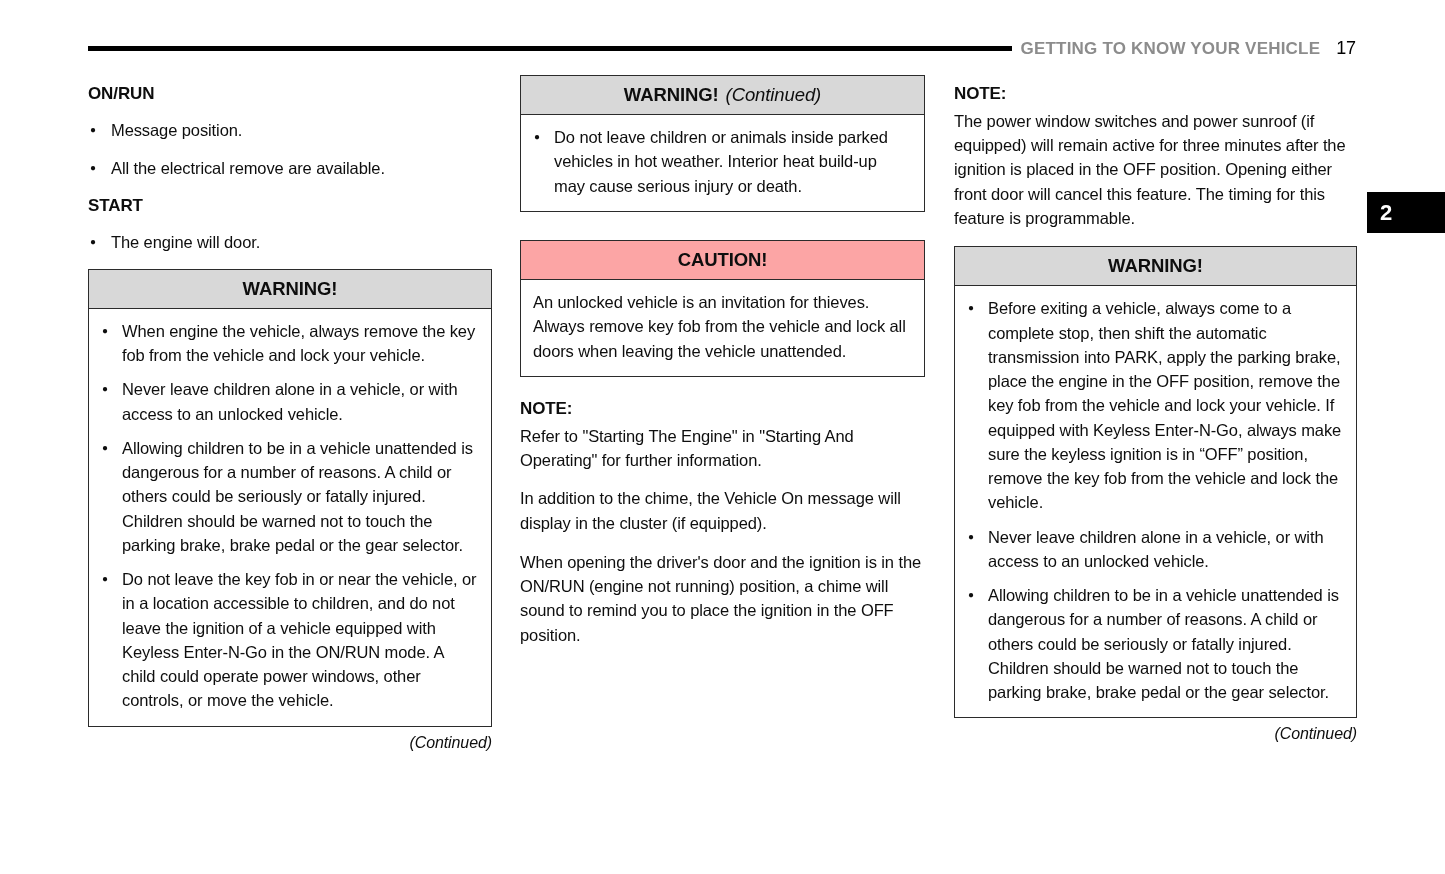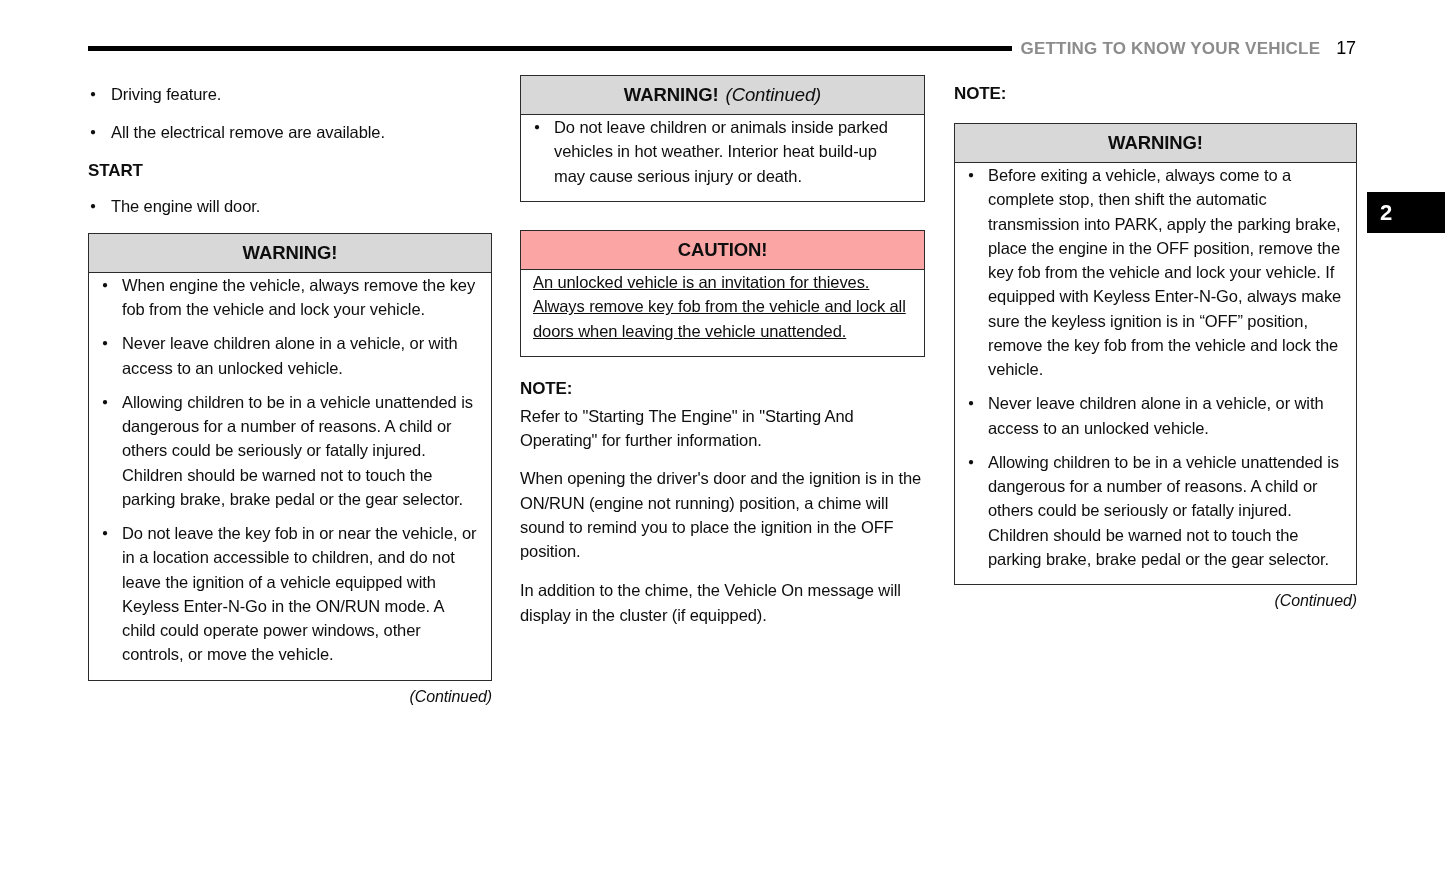--- a/index.html
+++ b/index.html
@@ -46,26 +46,26 @@
   ul.plain li { position: relative; padding-left: 23px; margin-bottom: 14px; }
   ul.plain li::before { content: "●"; position: absolute; left: 2px; top: 5px; font-size: 10px; }
 
   .box { border: 1px solid #2b2b2b; margin-top: 13px; background: #fff; }
   .box-header {
     background: #d8d8d8; border-bottom: 1px solid #2b2b2b;
     text-align: center; font-weight: bold; font-size: 18.5px; padding: 5px 4px 6px;
   }
   .box-header.whitebg { background: #fca5a5; }
   .cont-suffix { font-style: italic; font-weight: normal; margin-left: 7px; }
-  .box-body { padding: 0 12px 13px; }
+  .box-body { padding: 10px 12px 13px; }
   .box-body ul { list-style: none; margin: 0; padding: 0; }
   .box-body li { position: relative; padding-left: 21px; margin-bottom: 10px; }
   .box-body li:last-child { margin-bottom: 0; }
   .box-body li::before { content: "●"; position: absolute; left: 1px; top: 5px; font-size: 10px; }
-  .box-body p { margin: 0; text-decoration: underline; }
+  .box-body p { margin: 0; }
 
   .continued { font-style: italic; text-align: right; font-size: 16px; margin-top: 4px; }
 
   .sec-heading {
     font-variant: small-caps; font-weight: bold; font-size: 21.5px;
     margin: 20px 0 13px; letter-spacing: 0.2px;
   }
   .body-par { margin: 0 0 15px; }
 </style>
 </head>
@@ -78,22 +78,23 @@
   <div class="running-header">
     <span class="running-title">GETTING TO KNOW YOUR VEHICLE</span>
     <span class="running-page">17</span>
   </div>
 
   <div class="chapter-tab">
     <span>2</span>
   </div>
 
   <section class="col col1">
+    <h3 class="sub">ON/RUN</h3>
     <ul class="plain">
-      <li>Driving feature.</li>
+      <li>Message position.</li>
       <li>All the electrical remove are available.</li>
     </ul>
     <h3 class="sub">START</h3>
     <ul class="plain">
       <li>The engine will door.</li>
     </ul>
 
     <div class="box">
       <div class="box-header">WARNING!</div>
       <div class="box-body">
@@ -123,26 +124,27 @@
     <div class="box" style="margin-top:28px">
       <div class="box-header whitebg">CAUTION!</div>
       <div class="box-body">
         <p>An unlocked vehicle is an invitation for thieves. Always remove key fob from the vehicle and lock all doors when leaving the vehicle unattended.</p>
       </div>
     </div>
 
     <div class="note-label">NOTE:</div>
     <p class="note-text">Refer to "Starting The Engine" in "Starting And Operating" for further information.</p>
 
+    <p class="body-par">In addition to the chime, the Vehicle On message will display in the cluster (if equipped).</p>
     <p class="body-par">When opening the driver's door and the ignition is in the ON/RUN (engine not running) position, a chime will sound to remind you to place the ignition in the OFF position.</p>
-    <p class="body-par">In addition to the chime, the Vehicle On message will display in the cluster (if equipped).</p>
   </section>
 
   <section class="col col3">
     <div class="note-label first">NOTE:</div>
+    <p class="note-text">The power window switches and power sunroof (if equipped) will remain active for three minutes after the ignition is placed in the OFF position. Opening either front door will cancel this feature. The timing for this feature is programmable.</p>
 
     <div class="box" style="margin-top:16px">
       <div class="box-header">WARNING!</div>
       <div class="box-body">
         <ul>
           <li>Before exiting a vehicle, always come to a complete stop, then shift the automatic transmission into PARK, apply the parking brake, place the engine in the OFF position, remove the key fob from the vehicle and lock your vehicle. If equipped with Keyless Enter-N-Go, always make sure the keyless ignition is in “OFF” position, remove the key fob from the vehicle and lock the vehicle.</li>
           <li>Never leave children alone in a vehicle, or with access to an unlocked vehicle.</li>
           <li>Allowing children to be in a vehicle unattended is dangerous for a number of reasons. A child or others could be seriously or fatally injured. Children should be warned not to touch the parking brake, brake pedal or the gear selector.</li>
         </ul>
       </div>

